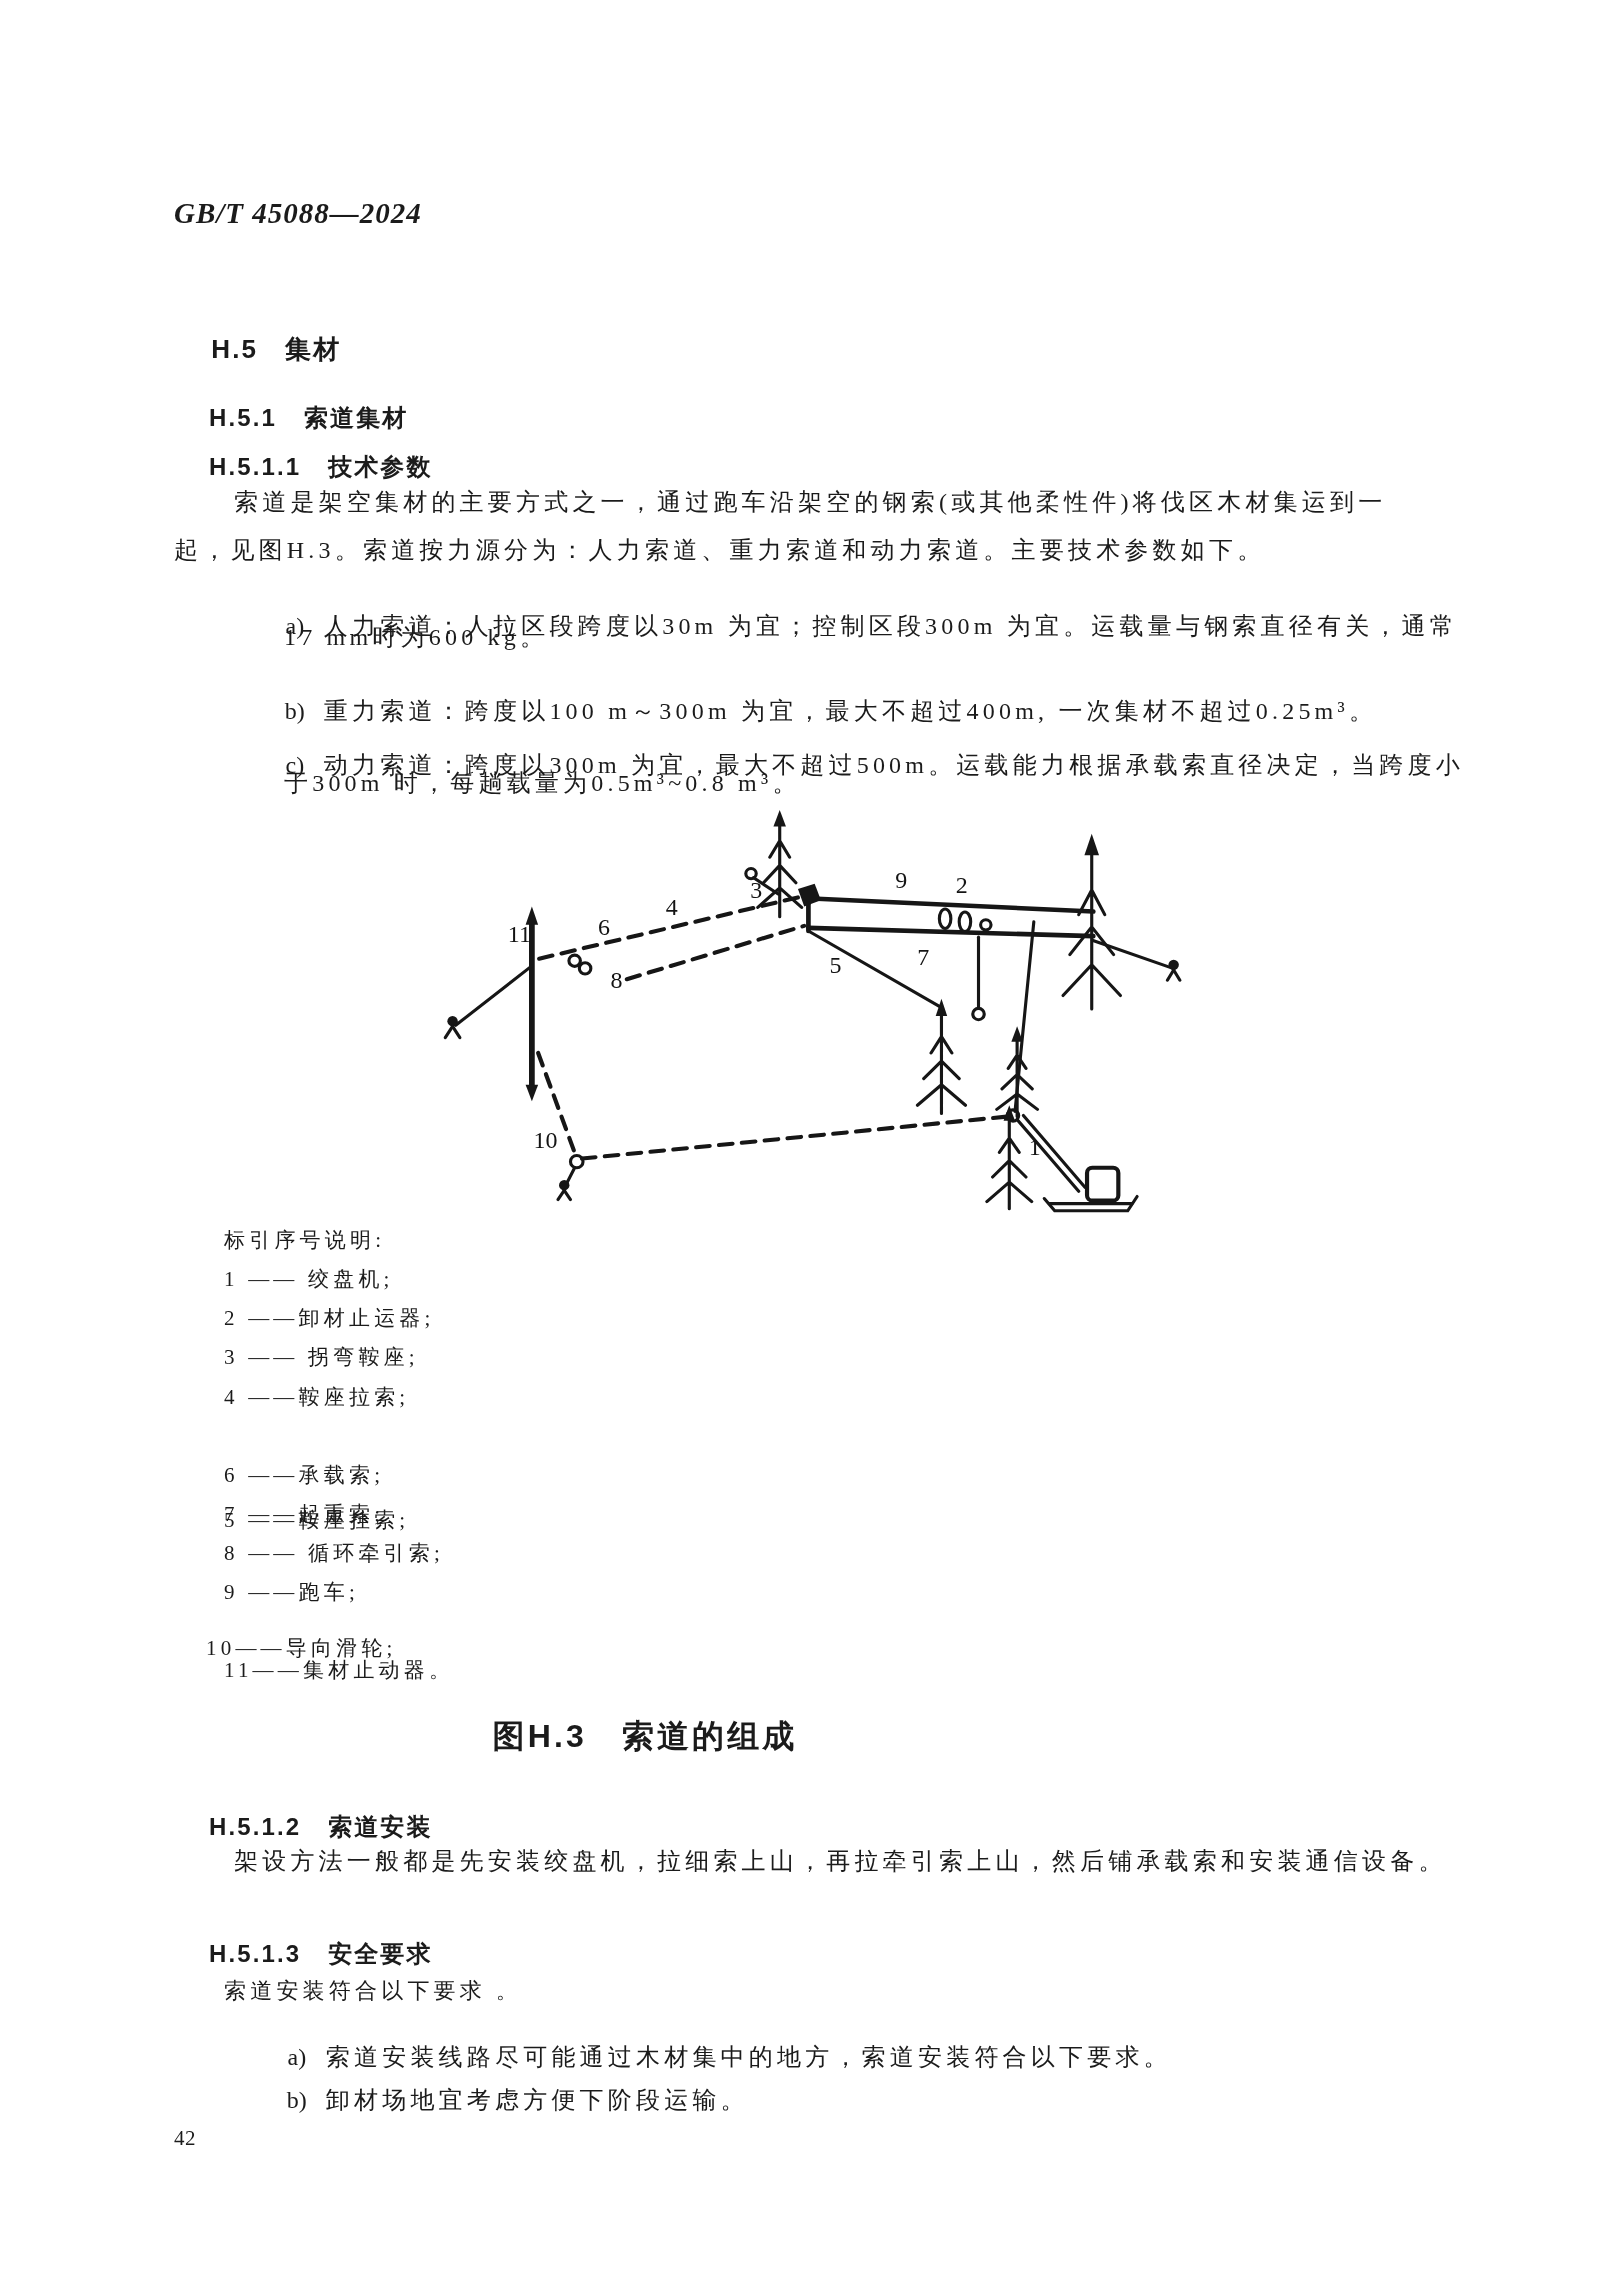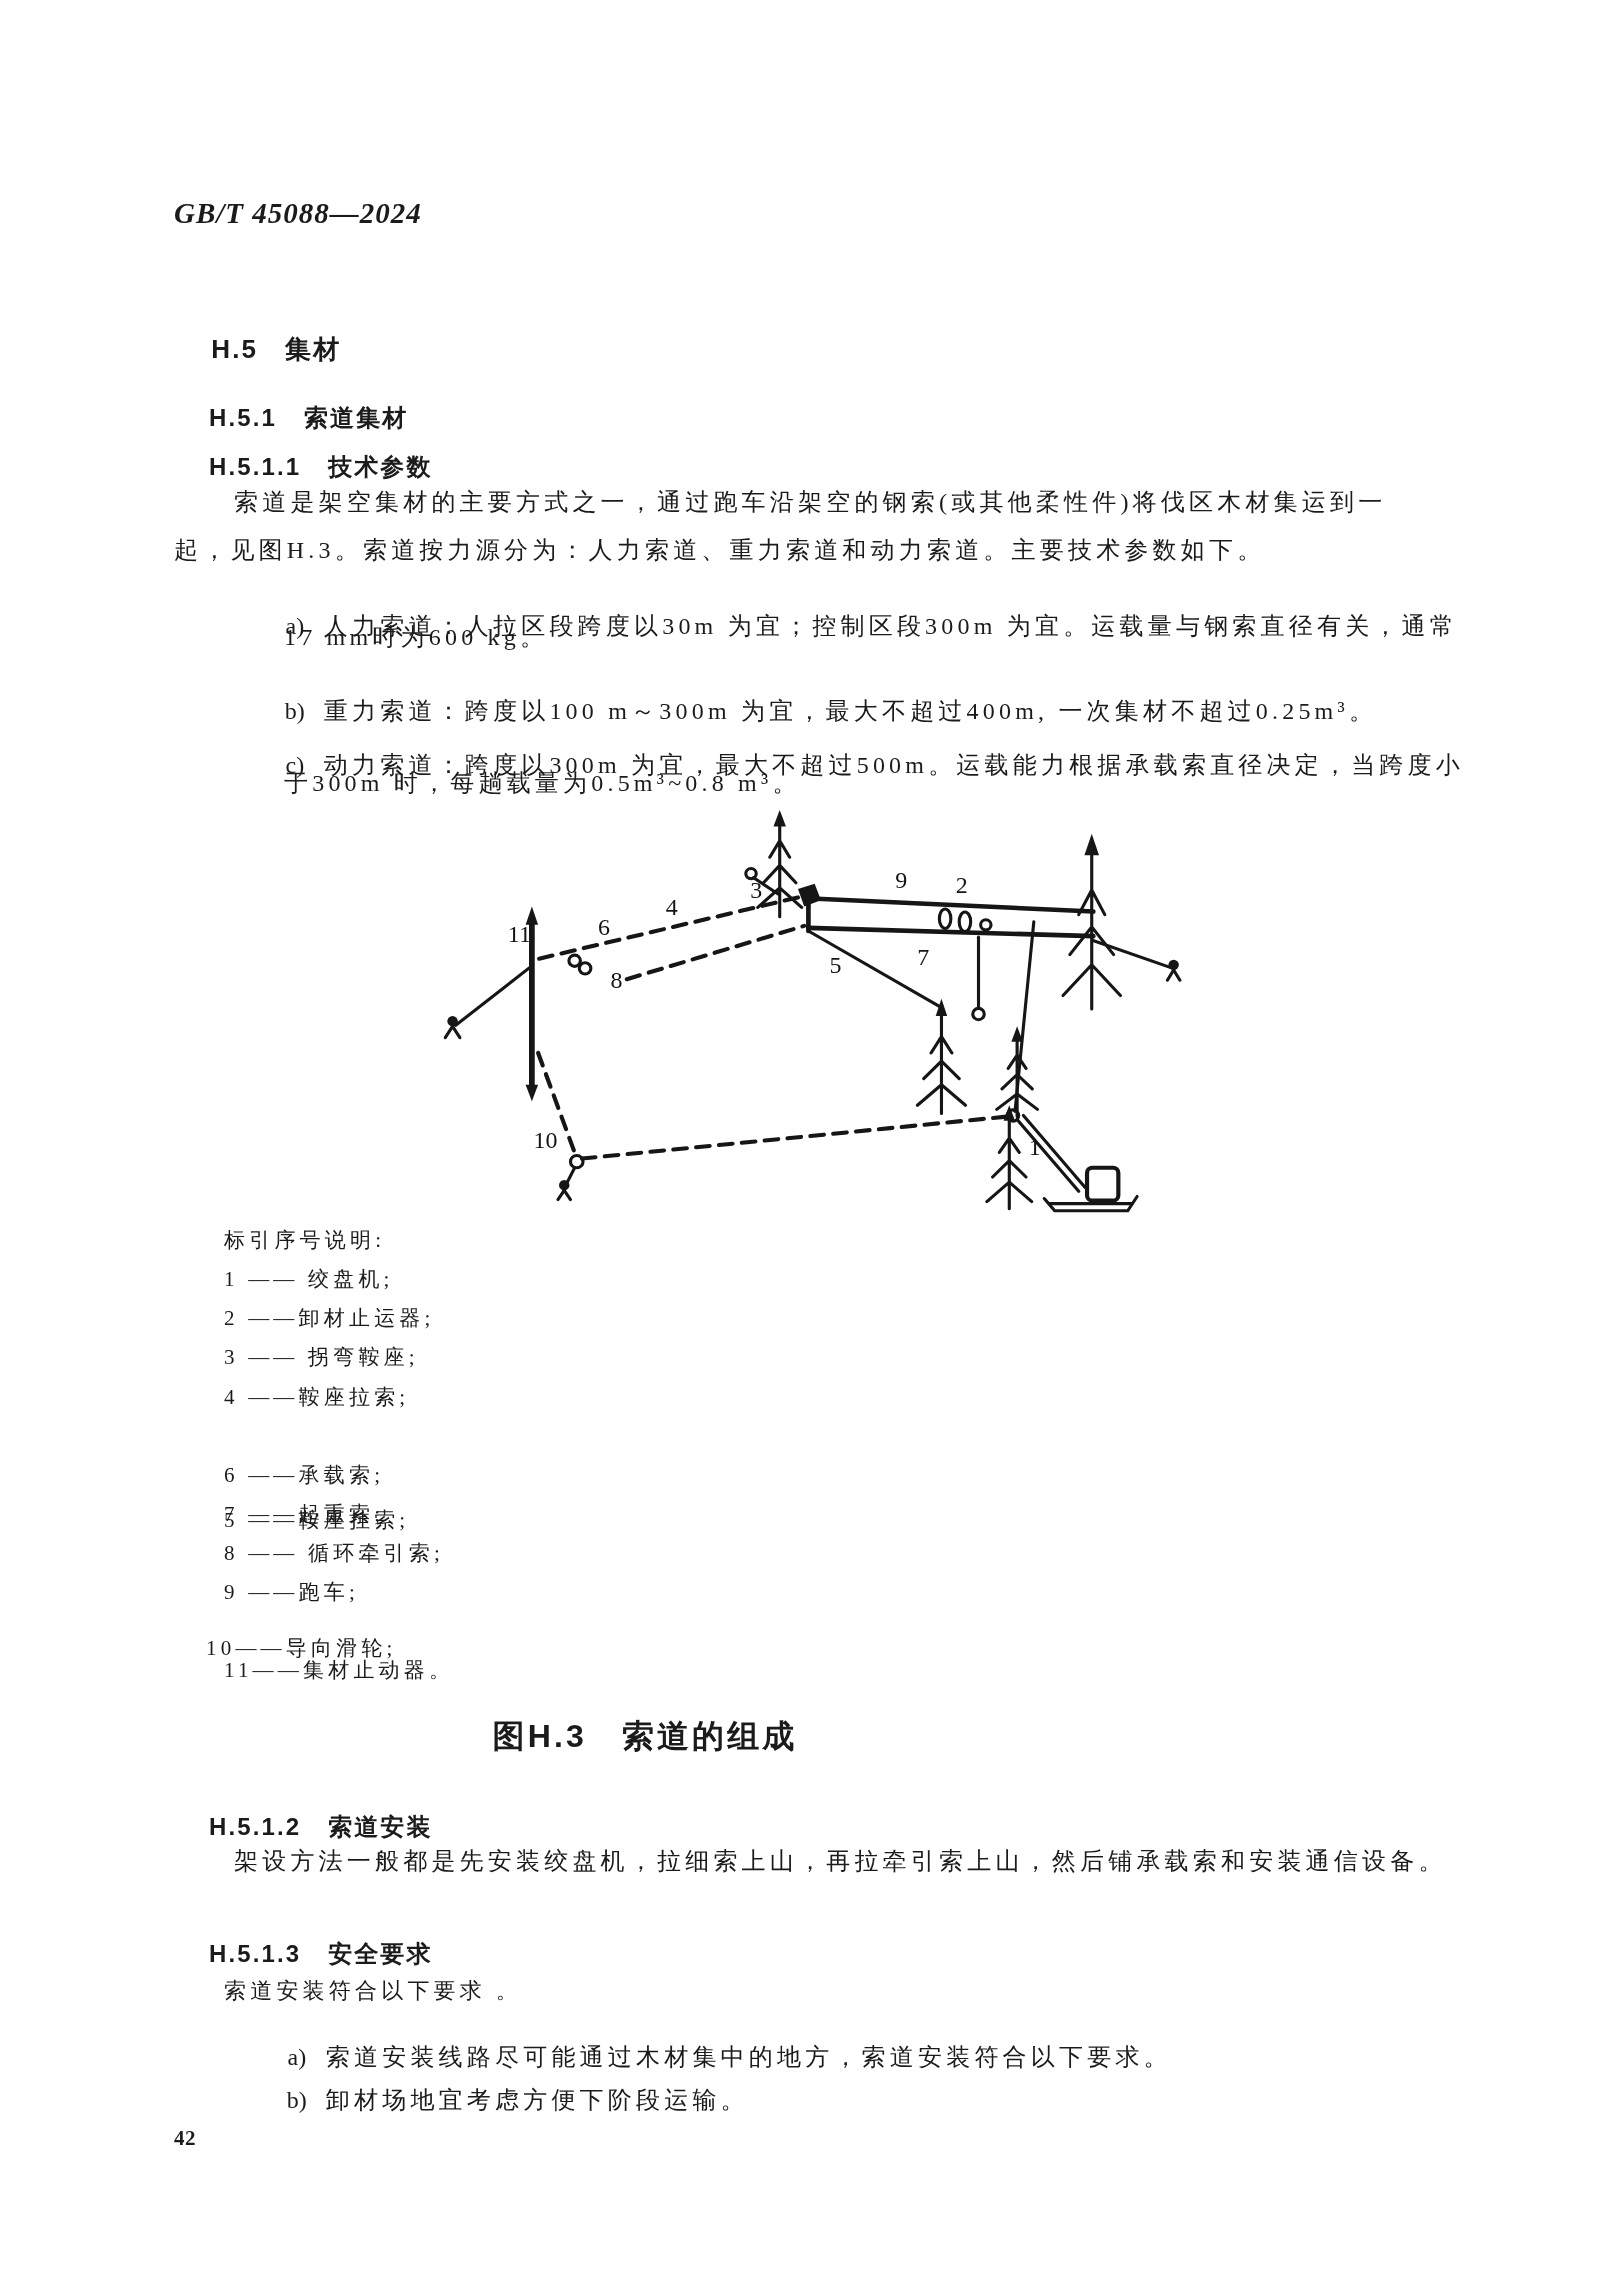--- a/index.html
+++ b/index.html
@@ -201,16 +201,16 @@
 
   <div class="abs legend-line" style="left:224px;top:1976px;font-size:22px;">索道安装符合以下要求 。</div>
 
   <div class="abs list-line" style="left:227px;top:2014px;">
     <span class="list-label">a)</span><span>索道安装线路尽可能通过木材集中的地方，索道安装符合以下要求。</span>
   </div>
   <div class="abs list-line" style="left:227px;top:2057px;">
     <span class="list-label">b)</span><span>卸材场地宜考虑方便下阶段运输。</span>
   </div>
 
-  <div class="abs pageno" style="left:174px;top:2126px;font-weight:bold;">42</div>
+  <div class="abs pageno" style="left:174px;top:2126px;">42</div>
 
 </div>
 
 
 </body></html>

